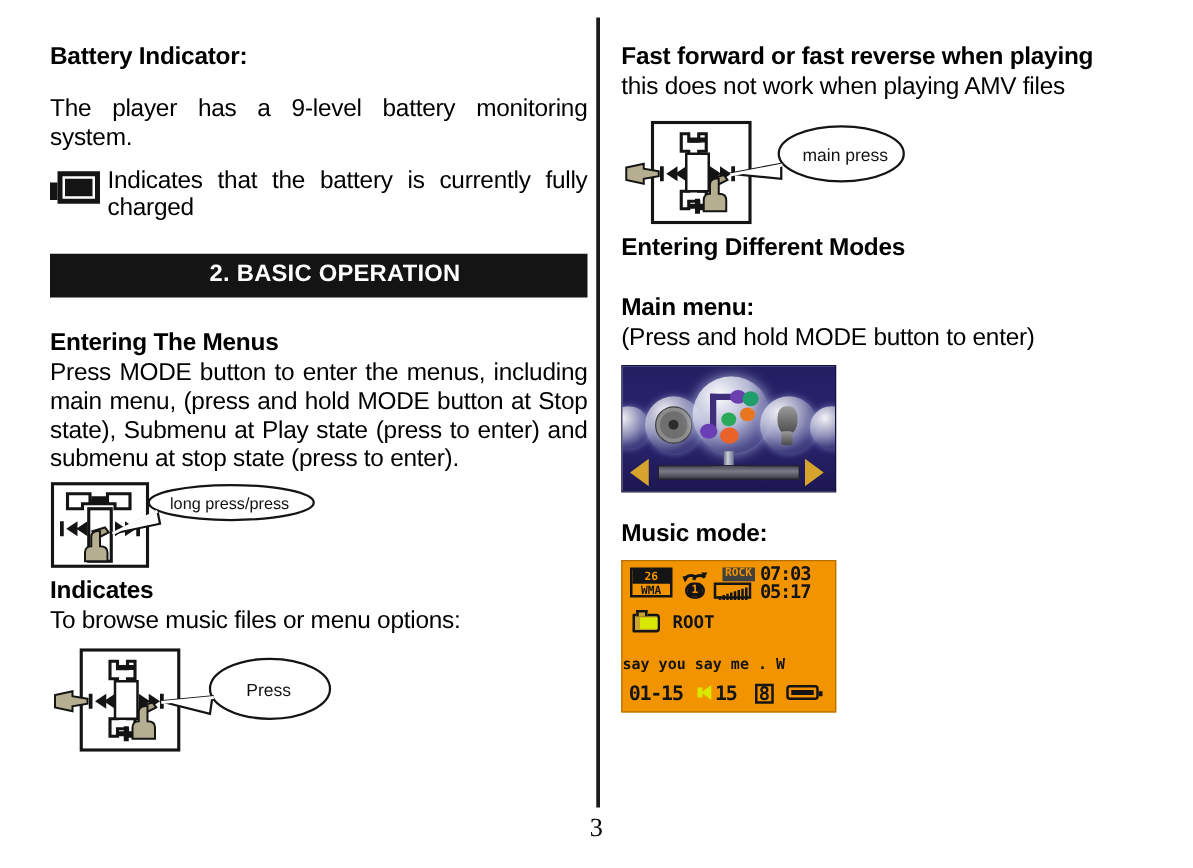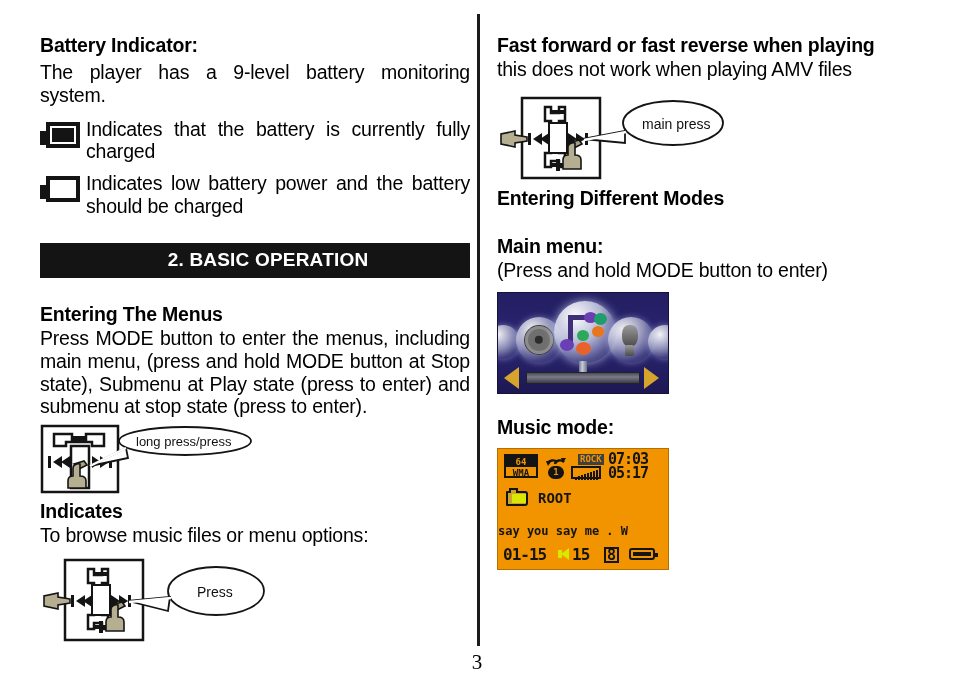--- a/index.html
+++ b/index.html
@@ -308,39 +308,31 @@
 <div class="page">
 
   <div class="divider"></div>
 
   <div class="column col-left">
 
     <div style="height:34px"></div>
 
     <h2 class="heading">Battery Indicator:</h2>
 
-    <p class="body justify" style="margin-top:4px;">The player has a 9-level battery monitoring system.</p>
+    <p class="body justify" style="margin-top:19px;">The player has a 9-level battery monitoring system.</p>
 
     <div class="batt-row">
       <div class="batt-icon-wrap">
         <div class="batt">
             <div class="batt-inner"></div>
           </div>
       </div>
       <div class="batt-text">Indicates that the battery is currently fully charged</div>
     </div>
 
-    <div class="batt-row" style="margin-top:9px;">
-      <div class="batt-icon-wrap">
-        <div class="batt empty">
-            <div class="batt-inner"></div>
-          </div>
-      </div>
-      <div class="batt-text">Indicates low battery power and the battery should be charged</div>
-    </div>
 
     <div class="banner" style="margin-top:25px;padding-left:26px;">2. BASIC OPERATION</div>
 
     <h2 class="heading" style="margin-top:25px;">Entering The Menus</h2>
 
     <p class="body justify" style="margin-top:1px;">Press MODE button to enter the menus, including main menu, (press and hold MODE button at Stop state), Submenu at Play state (press to enter) and submenu at stop state (press to enter).</p>
 
     <div class="diagram" style="width:215px;height:70px;margin-top:6px;">
       <svg width="215" height="70" viewBox="0 0 215 70">
         <rect x="2" y="2" width="76" height="66" fill="#ffffff" stroke="#141414" stroke-width="2.5"></rect>
@@ -503,21 +495,21 @@
       <div class="arrow-l" style="left:6px;top:74px;"></div>
       <div class="slider-bar" style="left:28px;top:79px;width:112px;height:10px;"></div>
       <div class="arrow-r" style="left:146px;top:74px;"></div>
     </div>
 
     <h2 class="heading" style="margin-top:22px;">Music mode:</h2>
 
     <div class="lcd lcd-music" style="margin-top:9px;">
 
       <div class="badge-box" style="left:6px;top:5px;width:34px;height:24px;">
-        <span class="l1" style="padding-top:2px;">64</span>
+        <span class="l1" style="padding-top:2px;">26</span>
         <span class="l2" style="padding-top:2px;">WMA</span>
       </div>
 
       <div style="position:absolute;left:47px;top:4px;width:22px;height:12px;">
         <svg width="22" height="12" viewBox="0 0 22 12">
           <path d="M3 8 a5 4 0 0 1 9 -2" fill="none" stroke="#141414" stroke-width="2.4"></path>
           <path d="M10 8 a5 4 0 0 1 9 -2" fill="none" stroke="#141414" stroke-width="2.4"></path>
           <polygon points="1,5 6,5 3,10" fill="#141414"></polygon>
           <polygon points="16,2 21,2 18,7" fill="#141414"></polygon>
         </svg>

